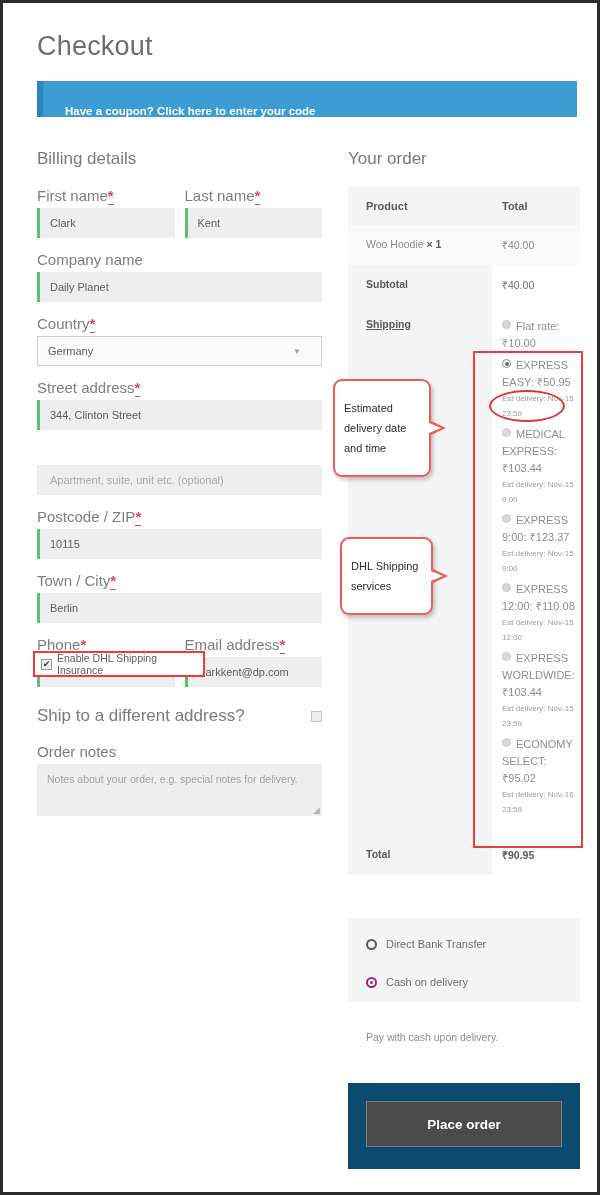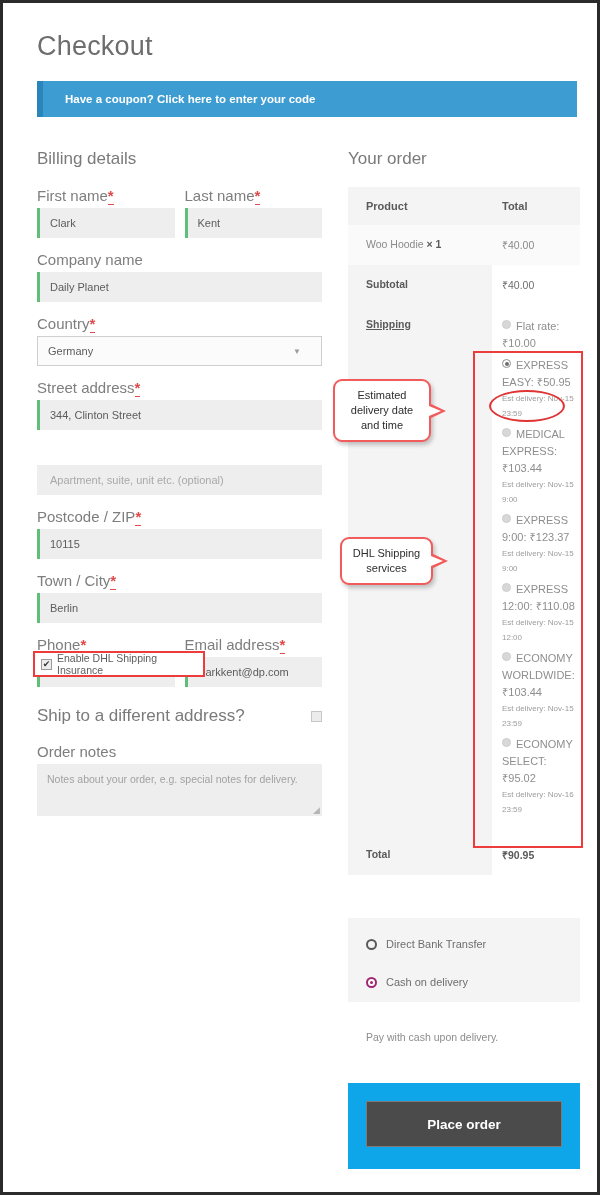--- a/index.html
+++ b/index.html
@@ -34,21 +34,21 @@
   
   .coupon-bar {
     position: absolute;
     left: 34px;
     top: 78px;
     width: 540px;
     height: 36px;
     background: #3d9cd2;
     border-left: 6px solid #2a86ba;
     display: flex;
-    align-items: center;
+    align-items: flex-end;
   }
   .coupon-text {
     padding-left: 22px;
     font-size: 11.5px;
     font-weight: 700;
     color: #ffffff;
   }
 
   
   .section-heading {
@@ -225,23 +225,23 @@
   }
 
   
   .callout {
     position: absolute;
     background: #ffffff;
     border: 2px solid #f15b5b;
     border-radius: 9px;
     font-size: 11px;
     color: #2d2d2d;
-    text-align: center;
-    line-height: 15px;
-    padding: 7px 9px;
+    text-align: left;
+    line-height: 20px;
+    padding: 17px 9px;
     box-shadow: 2px 3px 4px rgba(0,0,0,0.22);
   }
   .callout::after {
     content: "";
     position: absolute;
     right: -17px;
     top: 50%;
     margin-top: -8px;
     width: 0; height: 0;
     border-top: 8px solid transparent;
@@ -303,21 +303,21 @@
     background: #ffffff;
     padding: 18px 18px 18px 18px;
     font-size: 10.5px;
     color: #8c8c8c;
   }
 
   .place-wrap {
     position: absolute;
     left: 345px; top: 1080px;
     width: 232px;
-    background: #0ea5e9;
+    background: #0c4a6e;
     padding: 18px 18px 22px 18px;
   }
   .place-btn {
     width: 100%;
     height: 46px;
     background: #4b4b4b;
     border: 1px solid #7b7b7b;
     color: #ffffff;
     font-size: 13.5px;
     font-weight: 700;
@@ -451,21 +451,21 @@
                 </li>
                 <li class="ship-item">
                   <div class="ship-line"><span class="radio"></span><span>EXPRESS 9:00: </span><span>₹123.37</span></div>
                   <div class="eta">Est delivery: Nov-15 9:00</div>
                 </li>
                 <li class="ship-item">
                   <div class="ship-line"><span class="radio"></span><span>EXPRESS 12:00: </span><span>₹110.08</span></div>
                   <div class="eta">Est delivery: Nov-15 12:00</div>
                 </li>
                 <li class="ship-item">
-                  <div class="ship-line"><span class="radio"></span><span>ECONOMY WORLDWIDE: </span><span>₹103.44</span></div>
+                  <div class="ship-line"><span class="radio"></span><span>EXPRESS WORLDWIDE: </span><span>₹103.44</span></div>
                   <div class="eta">Est delivery: Nov-15 23:59</div>
                 </li>
                 <li class="ship-item">
                   <div class="ship-line"><span class="radio"></span><span>ECONOMY SELECT: </span><span>₹95.02</span></div>
                   <div class="eta">Est delivery: Nov-16 23:59</div>
                 </li>
               </ul>
         </td>
       </tr>
       <tr class="total-row">

